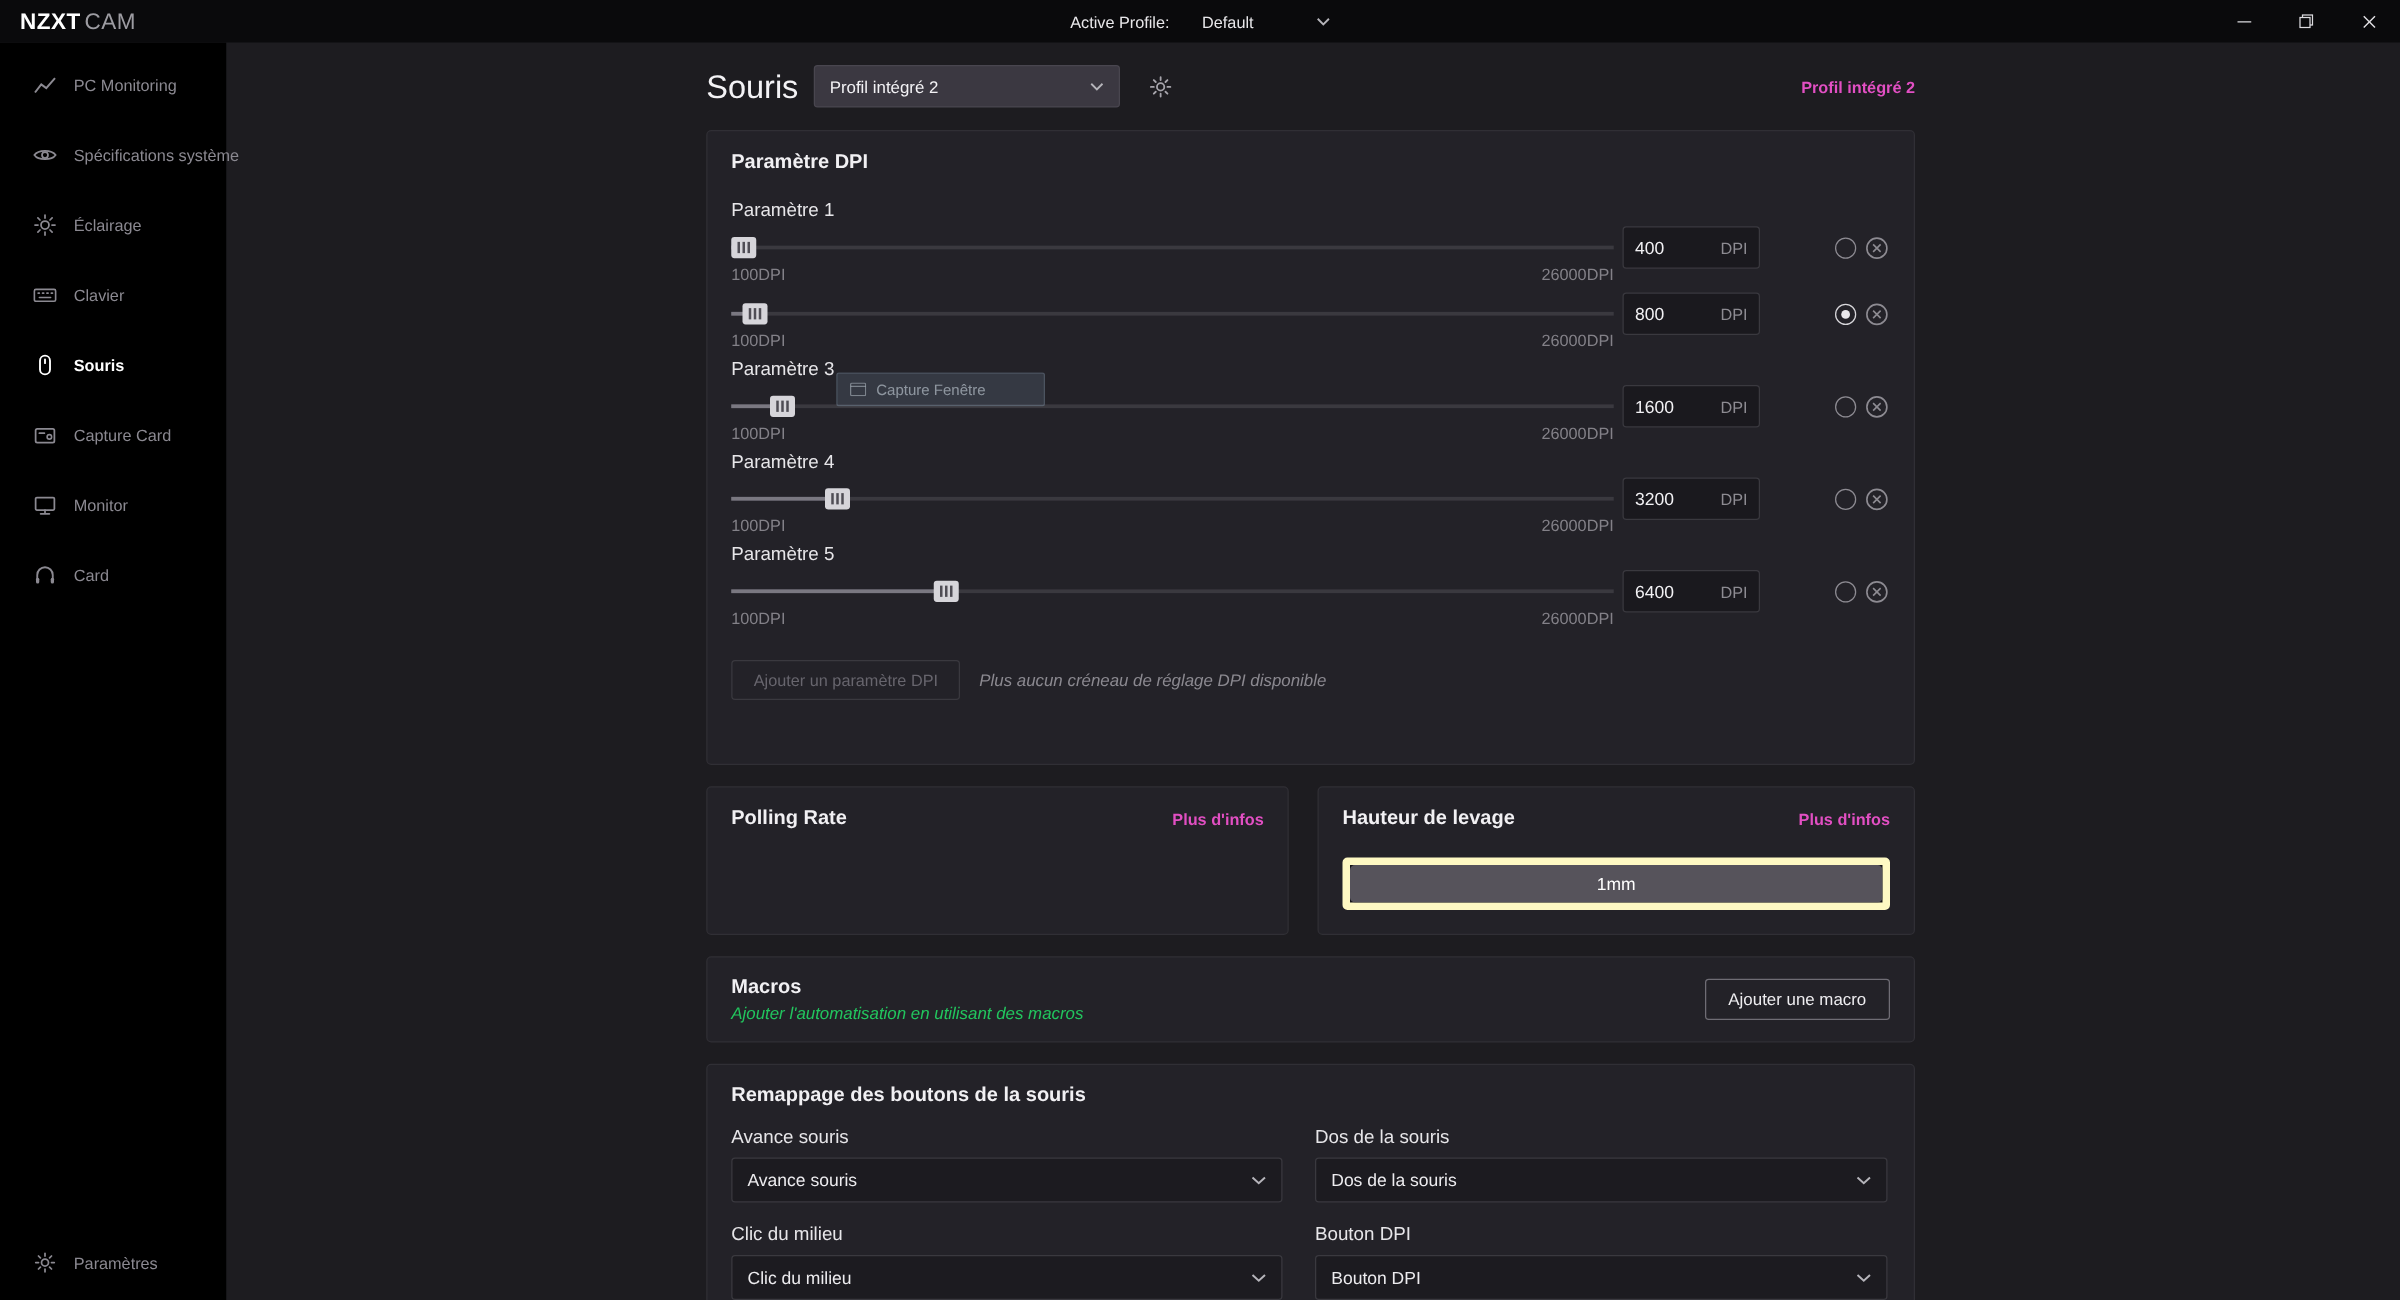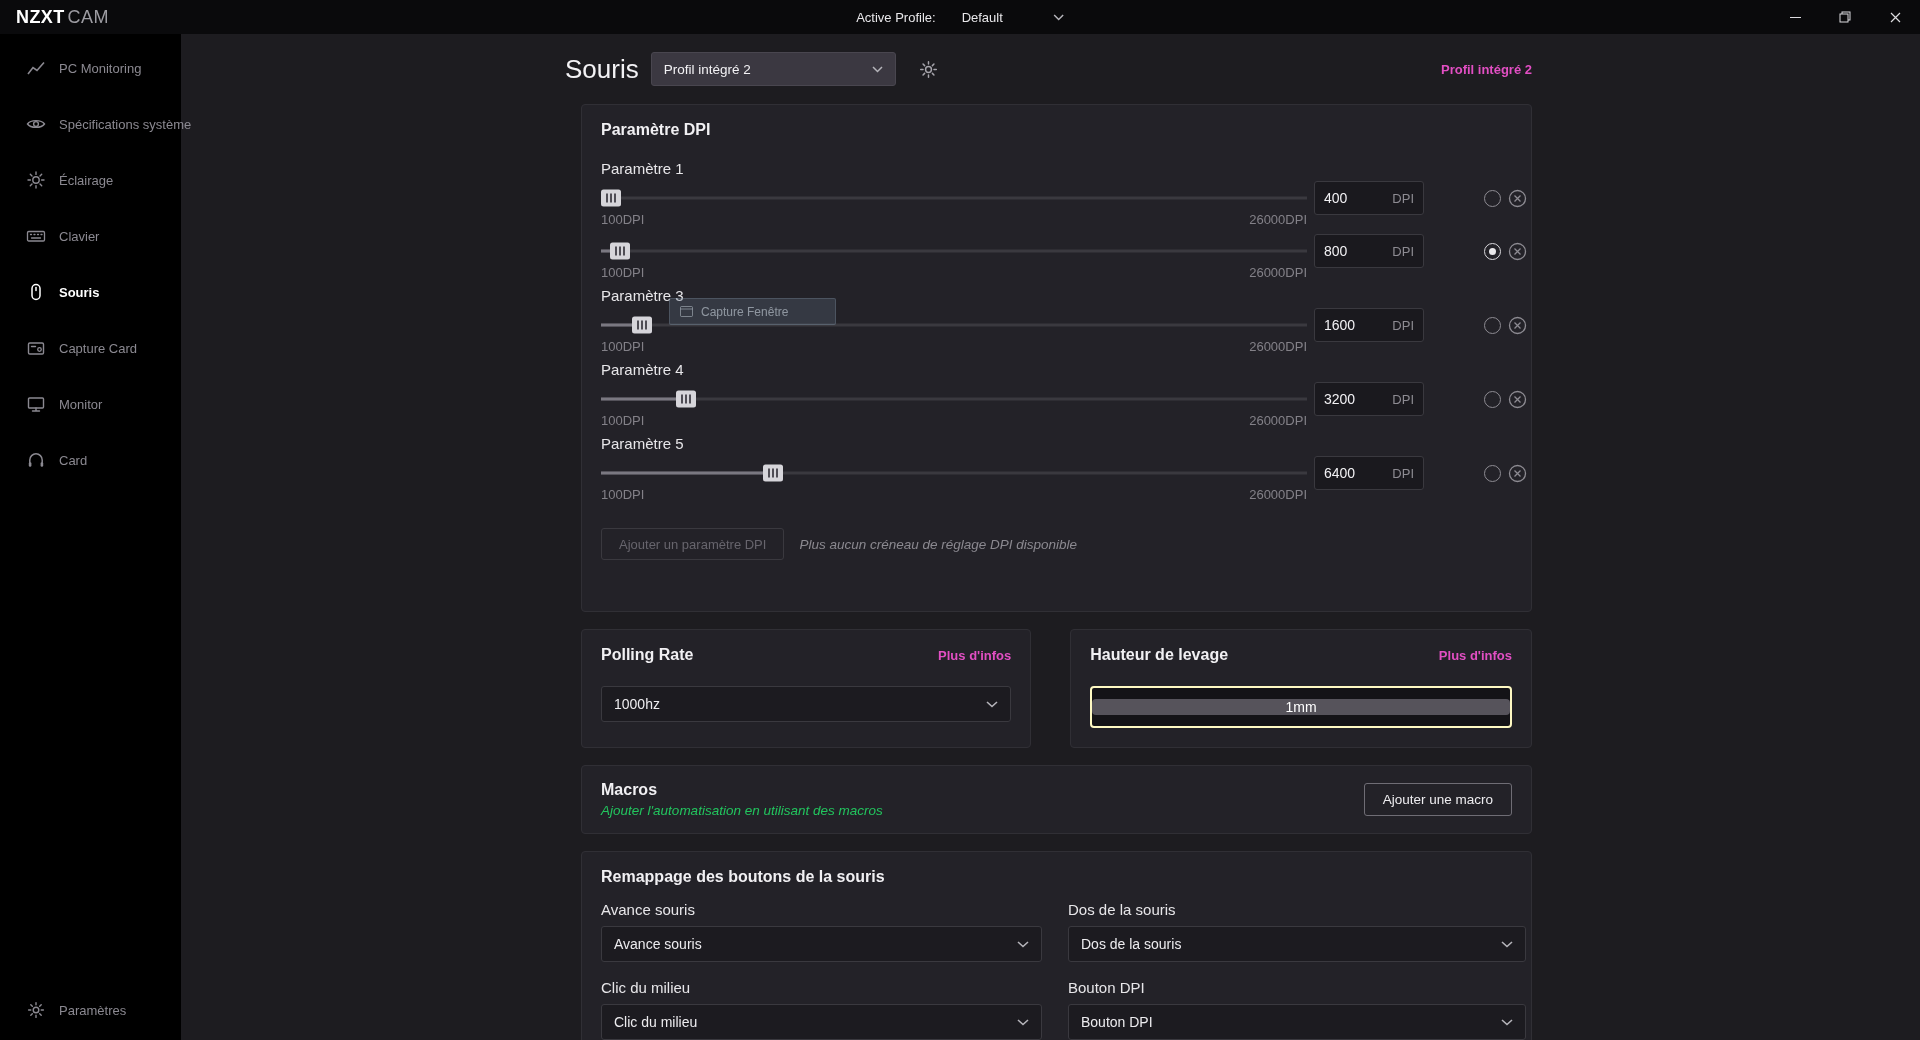--- a/index.html
+++ b/index.html
@@ -35,21 +35,21 @@
   
   .main { position: absolute; left: 181px; top: 34px; width: 1739px; height: 1006px; overflow: hidden; }
   .content { position: absolute; left: 384px; top: 18px; width: 967px; }
 
   .page-header { display: flex; align-items: center; height: 34px; }
   .page-title { font-size: 26px; color: #f3f2f5; font-weight: 400; margin-right: 12px; }
   .profile-select { width: 245px; height: 34px; background: #3b3841; border: 1px solid #49464f; border-radius: 3px; display: flex; align-items: center; justify-content: space-between; padding: 0 12px; font-size: 13.5px; color: #f3f2f5; }
   .gear-btn { margin-left: 22px; width: 21px; height: 21px; color: #a6a4ab; display: flex; }
   .profile-badge { margin-left: auto; color: #e24fc3; font-size: 13px; font-weight: bold; }
 
-  .card { background: #232228; border: 1px solid #302f35; border-radius: 4px; margin-left: 16px; }
+  .card { background: #232228; border: 1px solid #302f35; border-radius: 4px; }
 
   
   .dpi-card { margin-top: 18px; height: 508px; padding: 16px 19px; }
   .card-title { font-size: 16px; font-weight: bold; color: #f1f0f3; }
   .dpi-rows { margin-top: 21px; }
   .param-row { margin-bottom: 7px; }
   .param-label { font-size: 15px; color: #e7e6e9; margin-bottom: 4px; }
   .slider-line { display: flex; align-items: center; height: 34px; }
   .track-wrap { position: relative; width: 706px; height: 34px; flex: none; }
   .track { position: absolute; left: 0; right: 0; top: 50%; transform: translateY(-50%); height: 3px; background: #3a393f; }
@@ -73,21 +73,21 @@
   .cap-icon { display: flex; opacity: .8; }
 
   
   .row-2col { display: flex; gap: 23px; margin-top: 17px; }
   .card-small { height: 119px; padding: 16px 19px; }
   .polling { width: 466px; }
   .lift { width: 478px; }
   .card-head { display: flex; justify-content: space-between; align-items: center; }
   .more-info { color: #e24fc3; font-size: 13px; font-weight: bold; text-decoration: none; cursor: pointer; }
   .select { margin-top: 22px; height: 36px; background: #1c1b20; border: 1px solid #3a393f; border-radius: 3px; display: flex; align-items: center; justify-content: space-between; padding: 0 12px; font-size: 14px; color: #edecef; }
-  .segmented { margin-top: 22px; height: 42px; display: flex; background: #141317; border: 2px solid #fef9c3; border-radius: 4px; overflow: hidden; align-items: center; }
+  .segmented { margin-top: 22px; height: 42px; display: flex; background: #141317; border: 6px solid #fef9c3; border-radius: 4px; overflow: hidden; }
   .seg-option { flex: 1; display: flex; align-items: center; justify-content: center; font-size: 14px; color: #d6d5d9; }
   .seg-option.active { background: #56535b; color: #ffffff; border-radius: 4px; }
 
   
   .macros { margin-top: 17px; height: 69px; padding: 13px 19px; display: flex; align-items: center; justify-content: space-between; }
   .macros-sub { font-style: italic; font-size: 13.5px; color: #22c55e; margin-top: 4px; text-align: center; }
   .macro-btn { height: 33px; padding: 0 18px; background: transparent; border: 1px solid #6f6d75; border-radius: 3px; color: #eeedf0; font-size: 13.5px; font-family: inherit; cursor: pointer; }
 
   
   .remap { margin-top: 17px; height: 232px; padding: 16px 19px; }
@@ -401,28 +401,20 @@
         <button class="add-btn" disabled="">Ajouter un paramètre DPI</button>
         <span class="add-note">Plus aucun créneau de réglage DPI disponible</span>
       </div>
     </div>
 
     <div class="row-2col">
       <div class="card card-small polling">
         <div class="card-head">
           <span class="card-title">Polling Rate</span>
           <a class="more-info">Plus d'infos</a>
-        </div>
-        <div class="select">
-          <span>1000hz</span>
-          <span class="chev">
-            <svg width="12" height="7" viewBox="0 0 12 7">
-                <polyline points="1,1 6,5.5 11,1" fill="none" stroke-width="1.6"></polyline>
-              </svg>
-          </span>
         </div>
       </div>
       <div class="card card-small lift">
         <div class="card-head">
           <span class="card-title">Hauteur de levage</span>
           <a class="more-info">Plus d'infos</a>
         </div>
         <div class="segmented">
           <div class="seg-option active">1mm</div>
         </div>

